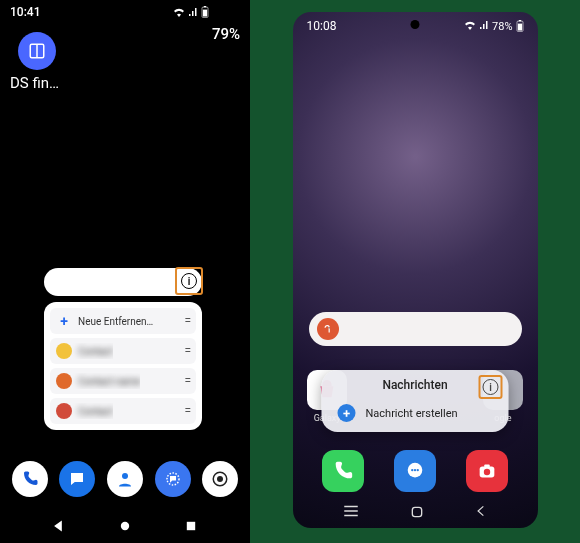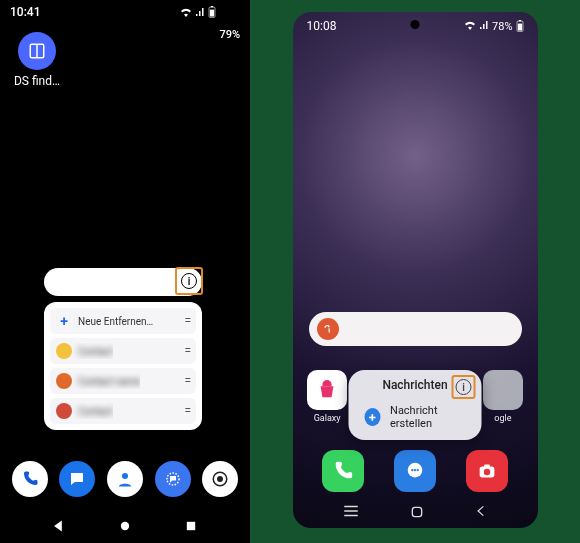--- a/index.html
+++ b/index.html
@@ -11,21 +11,21 @@
   }
   .statusbar { display: flex; justify-content: space-between; align-items: center;
     padding: 4px 10px 0 10px; font-size: 12px; font-weight: 500; height: 20px; }
   .statusbar .icons { display: flex; gap: 3px; align-items: center; }
 
   .app-icon-col { position: absolute; top: 32px; left: 10px; width: 54px; text-align: center; }
   .app-icon-col .icon-circle {
     width: 38px; height: 38px; border-radius: 50%; background: #4a67ff;
     margin: 0 auto; display: flex; align-items: center; justify-content: center;
   }
-  .app-icon-col .app-label { font-size: 12px; color: #fff; margin-top: 4px; overflow: hidden;
+  .app-icon-col .app-label { font-size: 15px; color: #fff; margin-top: 4px; overflow: hidden;
     white-space: nowrap; text-overflow: ellipsis; text-align: center; }
 
   
   .widget-stack { position: absolute; left: 44px; top: 268px; width: 158px; }
   .widget-search {
     height: 28px; background: #fff; border-radius: 14px; position: relative;
     display: flex; align-items: center; justify-content: flex-end; padding-right: 6px;
   }
   .widget-search .info-mark {
     width: 28px; height: 28px; border: 2px solid #e08a2c; border-radius: 3px;
@@ -92,21 +92,21 @@
   .app-row-r { position:absolute; top:358px; left:0; right:0; display:flex; justify-content:space-evenly;
     align-items:flex-start; }
   .app-cell { width:48px; text-align:center; }
   .app-cell .sq { width:40px; height:40px; border-radius:10px; margin:0 auto;
     display:flex; align-items:center; justify-content:center; }
   .app-cell .lbl { font-size:9px; margin-top:3px; color:#eee; overflow:hidden; text-overflow:ellipsis; white-space:nowrap;}
 
   
   .popup-r {
     position: absolute; top: 358px; left: 50%; transform: translateX(-50%);
-    width: 133px; background: rgba(235,235,240,0.96); border-radius: 16px; color: #222;
+    width: 187px; background: rgba(235,235,240,0.96); border-radius: 16px; color: #222;
     box-shadow: 0 4px 14px rgba(0,0,0,.35); overflow:hidden; z-index:3;
   }
   .popup-r .hdr {
     display:flex; align-items:center; justify-content:center; position:relative;
     font-size:12px; font-weight:500; padding:8px 0 6px 0;
   }
   .popup-r .hdr .info-box {
     position:absolute; right:6px; top:5px; width:24px; height:24px;
     border:2px solid #e08a2c; border-radius:3px; display:flex; align-items:center; justify-content:center;
   }
@@ -150,21 +150,21 @@
           <path fill="#fff" d="M12 20l-4-5c2-2 6-2 8 0zM2 8c6-6 14-6 20 0l-3 3c-4-4-10-4-14 0z"></path>
         </svg>
       <svg width="10" height="10" viewBox="0 0 20 20">
           <path fill="#fff" d="M2 18h3v-4H2zM8 18h3V8H8zM14 18h3V2h-3z"></path>
         </svg>
       <svg width="8" height="12" viewBox="0 0 12 20">
           <rect x="1" y="2" width="10" height="17" rx="1.5" fill="none" stroke="#fff"></rect>
           <rect x="4" y="0" width="4" height="2" fill="#fff"></rect>
           <rect x="2.5" y="6" width="7" height="11.5" fill="#fff"></rect>
         </svg>
-      <span style="font-size:11px;margin-top:44px;">79%</span>
+      <span style="font-size:15px;margin-top:44px;">79%</span>
     </span>
   </div>
 
   <div class="app-icon-col">
     <div class="icon-circle">
       <svg width="18" height="18" viewBox="0 0 24 24">
           <rect x="3" y="3" width="18" height="18" rx="2" fill="none" stroke="#fff" stroke-width="2"></rect>
           <line x1="12" y1="3" x2="12" y2="21" stroke="#fff" stroke-width="2"></line>
         </svg>
     </div>

